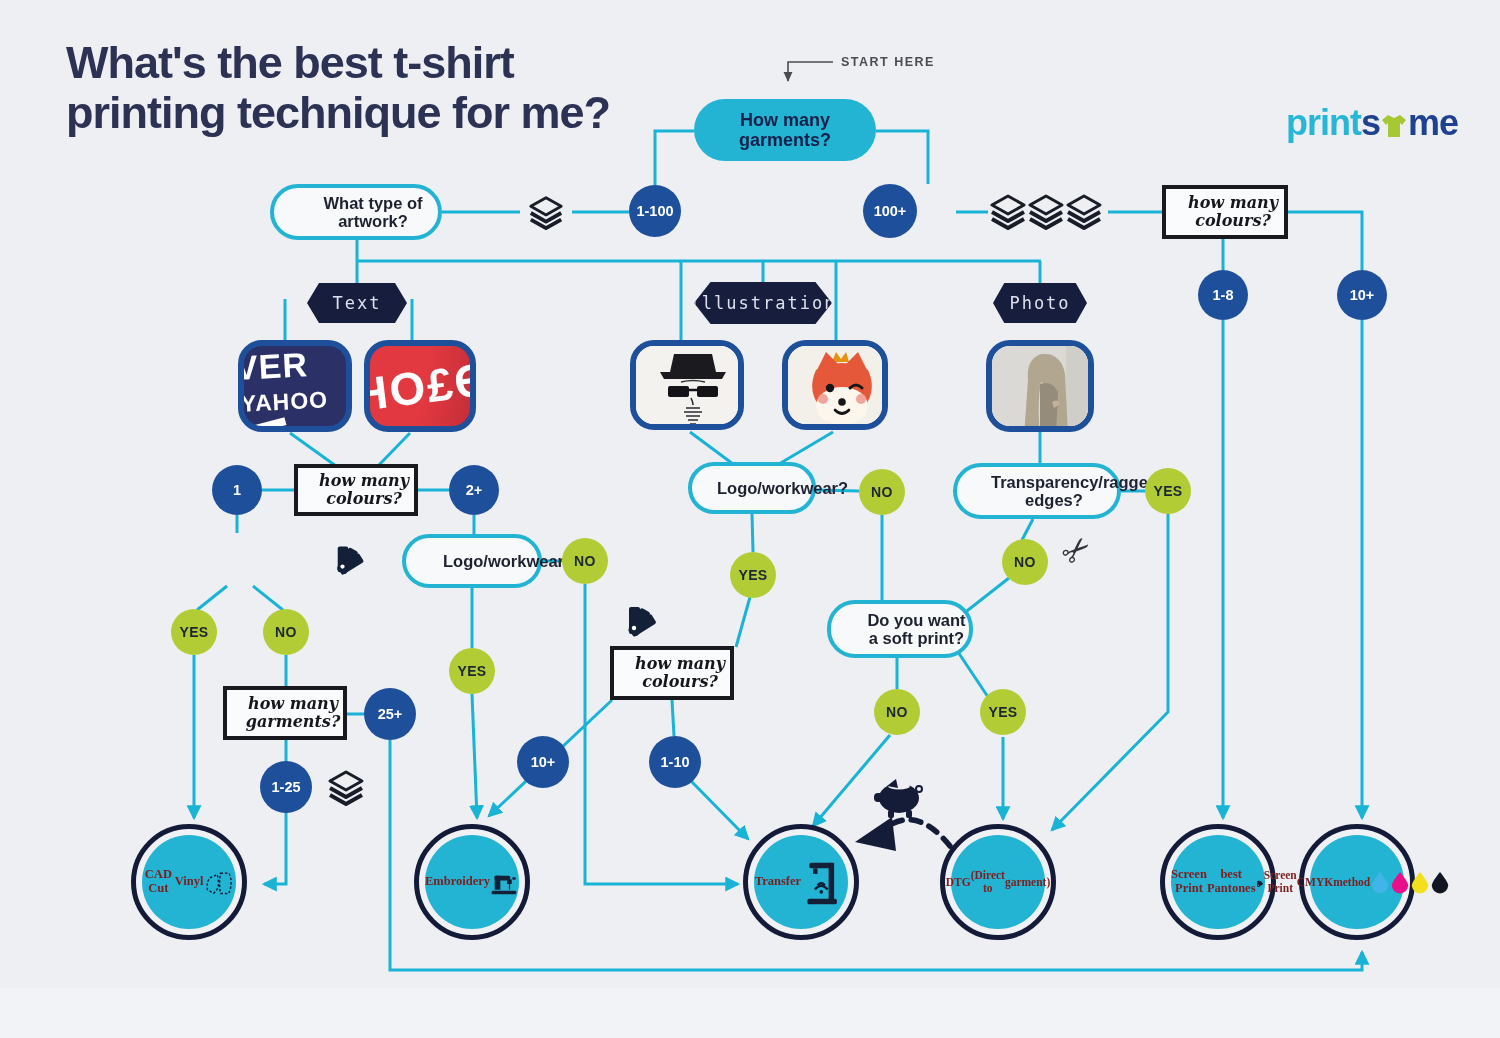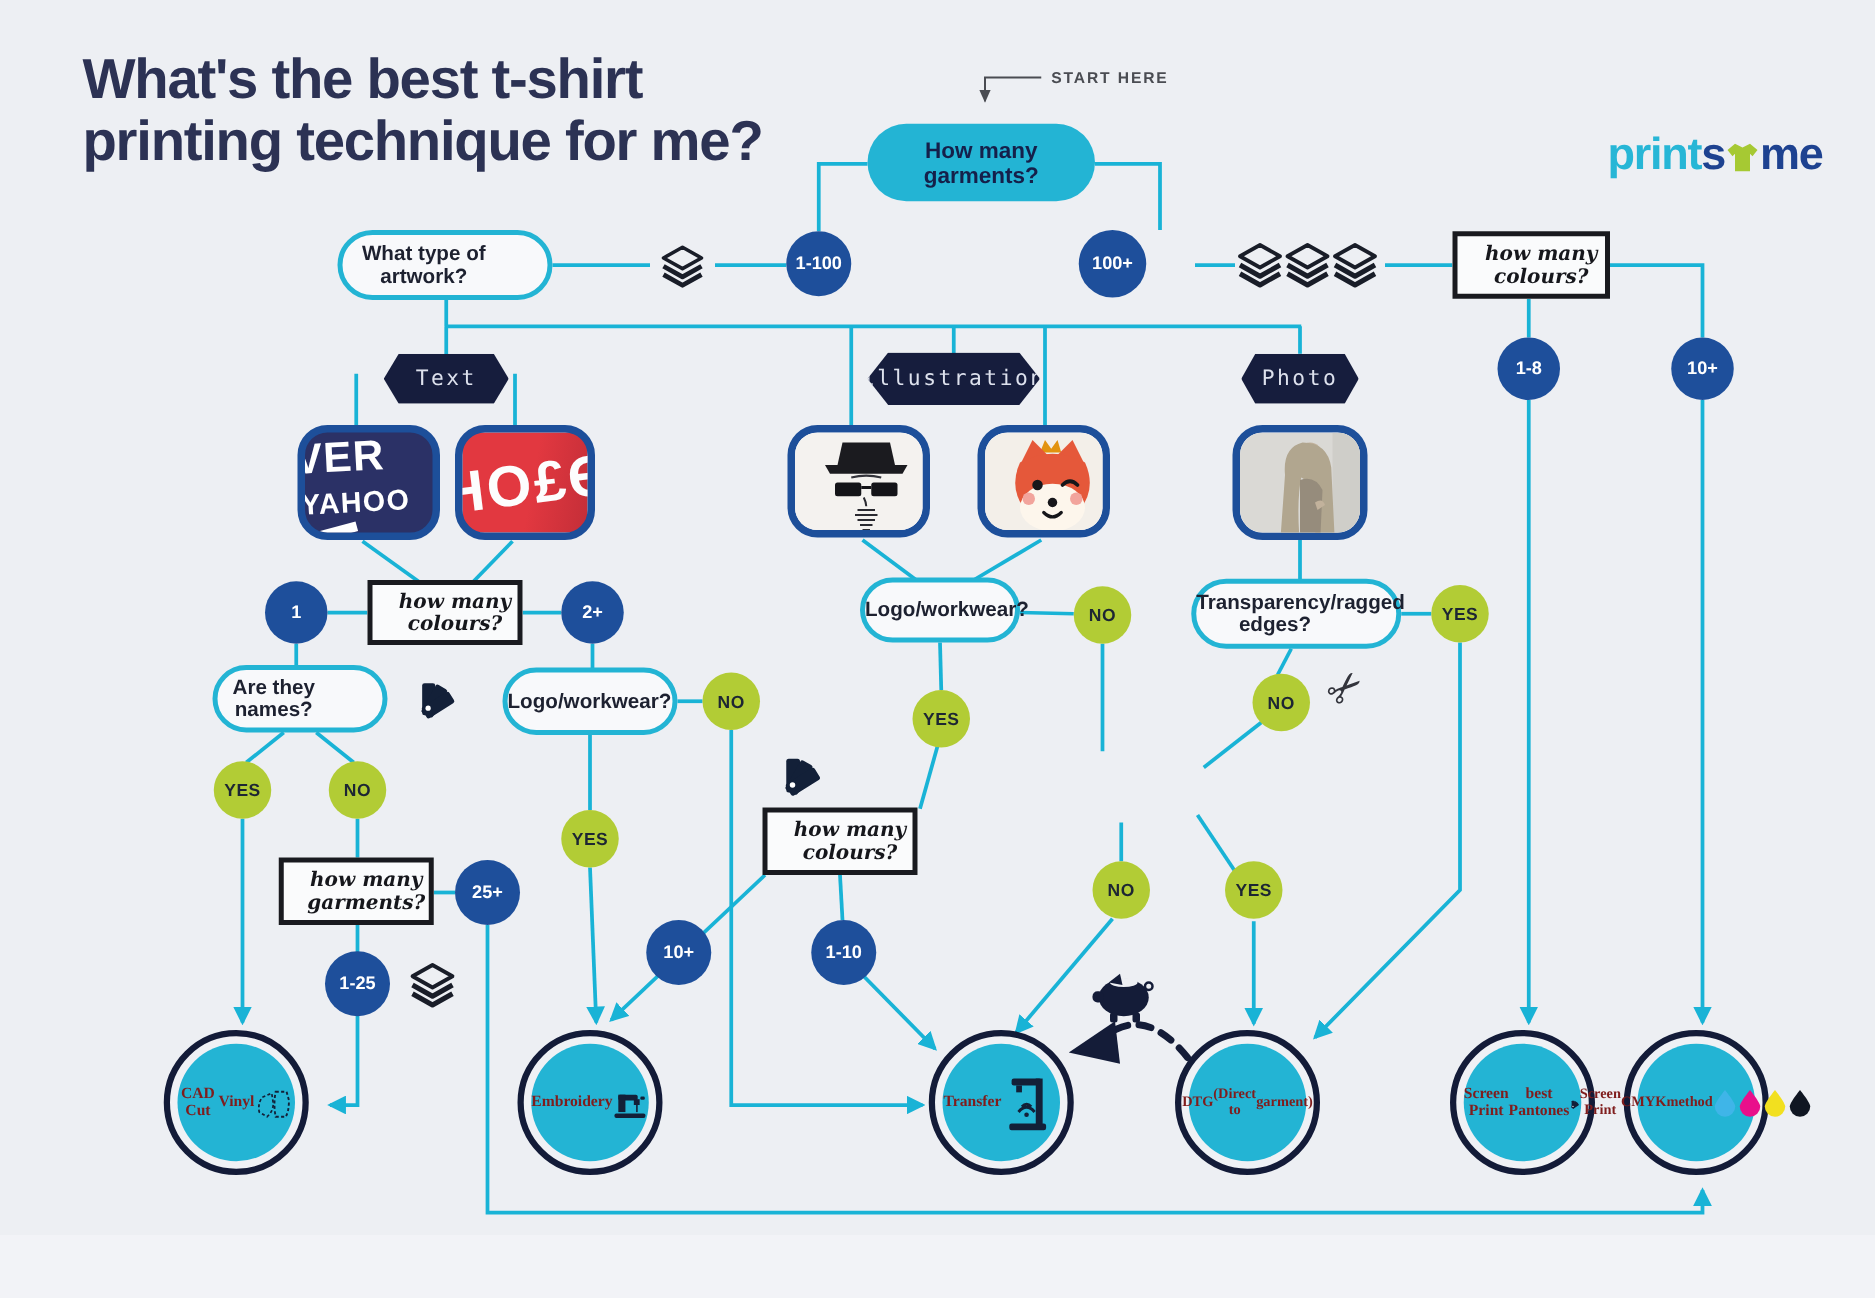--- a/index.html
+++ b/index.html
@@ -3,21 +3,21 @@
 <meta charset="utf-8">
 <style>
   html,body{margin:0;padding:0;background:#e4e6ea;}
   .stage{position:relative;width:1500px;height:1038px;background:#edeff3;overflow:hidden;
          font-family:"Liberation Sans",sans-serif;}
   svg.wires{position:absolute;left:0;top:0;z-index:1;}
   .node{position:absolute;z-index:2;box-sizing:border-box;}
   .pillT{background:#23b4d4;border-radius:34px;display:flex;align-items:center;justify-content:center;
          text-align:center;font-weight:bold;color:#15204a;font-size:18px;line-height:1.12;}
   .pillW{background:#f8f9fb;border:4px solid #23b4d4;border-radius:28px;display:flex;align-items:center;
-         justify-content:flex-start;text-align:center;font-weight:bold;color:#1d2130;font-size:16.5px;line-height:1.12;}
+         justify-content:flex-end;text-align:center;font-weight:bold;color:#1d2130;font-size:16.5px;line-height:1.12;}
   .boxB{background:#fafbfc;border:4.5px solid #191a1f;display:flex;align-items:center;justify-content:center;
         text-align:center;font-family:"DejaVu Serif",serif;font-style:italic;font-weight:bold;
         color:#16171c;font-size:16px;line-height:1.12;padding-left:16px;}
   .cB{background:#1e4f9b;border-radius:50%;display:flex;align-items:center;justify-content:center;
       color:#ffffff;font-weight:bold;font-size:14.5px;}
   .cG{background:#b2cc35;border-radius:50%;display:flex;align-items:center;justify-content:center;
       color:#1d2633;font-weight:bold;font-size:14px;letter-spacing:.4px;}
   .hex{background:#161d3d;color:#dde1ed;display:flex;align-items:center;justify-content:center;
        font-family:"DejaVu Sans Mono",monospace;font-size:17px;letter-spacing:2px;
        clip-path:polygon(12% 0,88% 0,100% 50%,88% 100%,12% 100%,0 50%);}
@@ -223,23 +223,20 @@
       <path d="M60,56 q6,-4 8,2 l-6,4 z" fill="#c2b29c"></path>
     </svg>
   </div>
 
   <div class="node boxB" style="left:294px;top:464px;width:124px;height:52px;">
     <span style="width:96px;">how many colours?</span>
   </div>
   <div class="node cB" style="left:212px;top:465px;width:50px;height:50px;">1</div>
   <div class="node cB" style="left:449px;top:465px;width:50px;height:50px;">2+</div>
 
-  <div class="node pillW" style="left:170px;top:532px;width:140px;height:54px;">
-    <span style="width:90px;">Are they names?</span>
-  </div>
 
   <div class="node" style="left:332px;top:536px;">
     <svg width="42" height="42" viewBox="0 0 44 42">
       <g fill="#132038">
           <rect x="6" y="10" width="11" height="27" rx="2"></rect>
       <rect x="6" y="10" width="11" height="27" rx="2" transform="rotate(30 11 33)"></rect>
       <rect x="6" y="10" width="11" height="27" rx="2" transform="rotate(58 11 33)"></rect>
         </g>
       <circle cx="11" cy="31" r="2.2" fill="#ffffff"></circle>
     </svg>
@@ -290,20 +287,23 @@
   <div class="node cB" style="left:517px;top:736px;width:52px;height:52px;">10+</div>
   <div class="node cB" style="left:649px;top:736px;width:52px;height:52px;">1-10</div>
 
   <div class="node pillW" style="left:953px;top:463px;width:168px;height:56px;">
     <span style="width:126px;">Transparency/ragged edges?</span>
   </div>
   <div class="node cG" style="left:1145px;top:468px;width:46px;height:46px;">YES</div>
   <div class="node cG" style="left:1002px;top:539px;width:46px;height:46px;">NO</div>
   <div class="node scissors" style="left:1062px;top:530px;">✂</div>
 
+  <div class="node pillW" style="left:827px;top:600px;width:146px;height:58px;">
+    <span style="width:105px;">Do you want a soft print?</span>
+  </div>
   <div class="node cG" style="left:874px;top:689px;width:46px;height:46px;">NO</div>
   <div class="node cG" style="left:980px;top:689px;width:46px;height:46px;">YES</div>
 
   <div class="node" style="left:869px;top:773px;">
     <svg width="56" height="46" viewBox="0 0 56 46">
       <ellipse cx="30" cy="25" rx="20" ry="15" fill="#141c38"></ellipse>
       <ellipse cx="30" cy="13" rx="11" ry="3.6" fill="#edeff3"></ellipse>
       <rect x="5" y="20" width="9" height="9" rx="4" fill="#141c38"></rect>
       <path d="M18,13 L27,6 L29,15 Z" fill="#141c38"></path>
       <rect x="19" y="37" width="6" height="8" rx="2" fill="#141c38"></rect>

